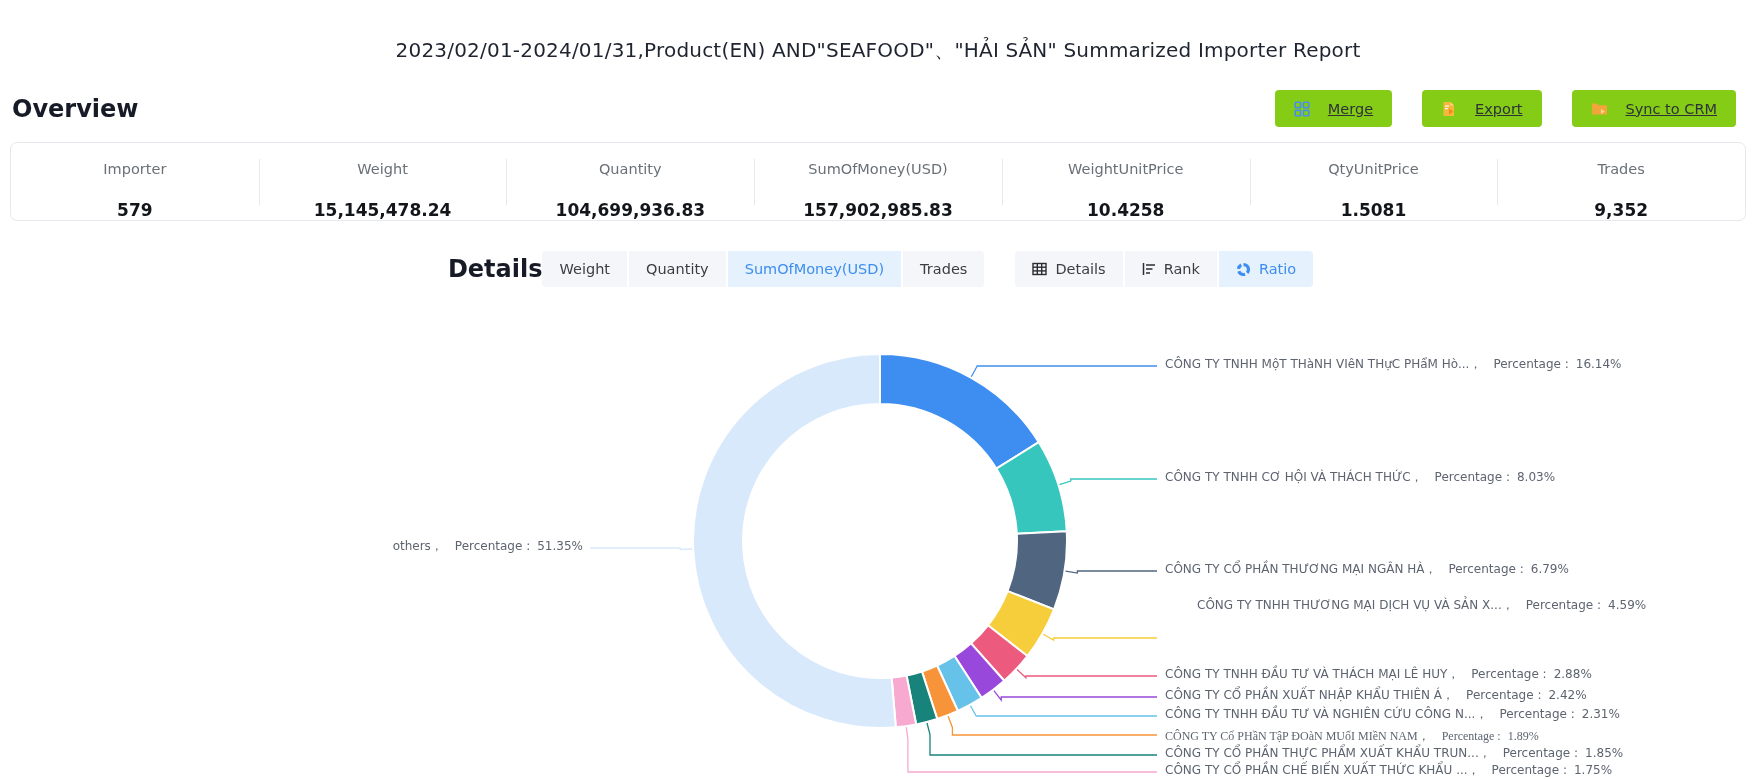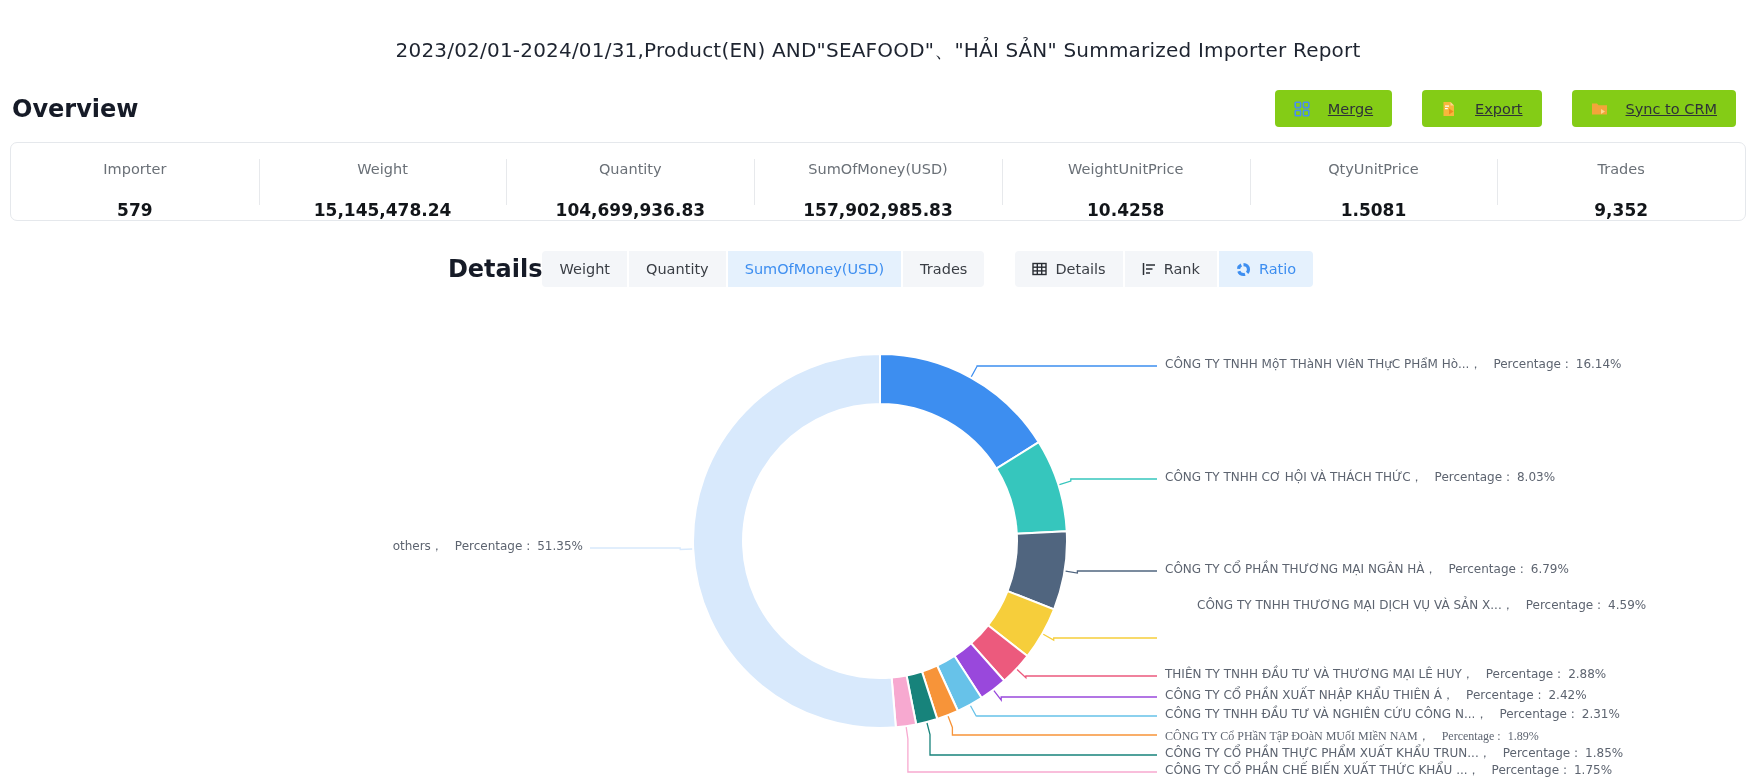--- a/index.html
+++ b/index.html
@@ -200,21 +200,21 @@
       <polyline points="948.1,716.3 952.4,727.4 952.4,735.0 1157.0,735.0" fill="none" stroke="#f79439" stroke-width="1.3"></polyline>
       <polyline points="927.0,723.0 930.0,734.6 930.0,755.0 1157.0,755.0" fill="none" stroke="#17837b" stroke-width="1.3"></polyline>
       <polyline points="906.2,727.2 907.9,739.0 907.9,772.0 1157.0,772.0" fill="none" stroke="#f7a9d0" stroke-width="1.3"></polyline>
       <polyline points="692.2,549.0 680.2,549.5 680.2,548.0 590.0,548.0" fill="none" stroke="#d8e9fc" stroke-width="1.3"></polyline>
     </svg>
 
   <div class="chart-label cl0"><span>CÔNG TY TNHH MộT THàNH VIêN THựC PHẩM Hò...</span><span class="sep">，</span><span>Percentage :</span><span class="pv">16.14%</span></div>
   <div class="chart-label cl1"><span>CÔNG TY TNHH CƠ HỘI VÀ THÁCH THỨC</span><span class="sep">，</span><span>Percentage :</span><span class="pv">8.03%</span></div>
   <div class="chart-label cl2"><span>CÔNG TY CỔ PHẦN THƯƠNG MẠI NGÂN HÀ</span><span class="sep">，</span><span>Percentage :</span><span class="pv">6.79%</span></div>
   <div class="chart-label cl3"><span>CÔNG TY TNHH THƯƠNG MẠI DỊCH VỤ VÀ SẢN X...</span><span class="sep">，</span><span>Percentage :</span><span class="pv">4.59%</span></div>
-  <div class="chart-label cl4"><span>THIÊN TY TNHH ĐẦU TƯ VÀ THƯƠNG MẠI LÊ HUY</span><span class="sep">，</span><span>Percentage :</span><span class="pv">2.88%</span></div>
+  <div class="chart-label cl4"><span>CÔNG TY TNHH ĐẦU TƯ VÀ THÁCH MẠI LÊ HUY</span><span class="sep">，</span><span>Percentage :</span><span class="pv">2.88%</span></div>
   <div class="chart-label cl5"><span>CÔNG TY CỔ PHẦN XUẤT NHẬP KHẨU THIÊN Á</span><span class="sep">，</span><span>Percentage :</span><span class="pv">2.42%</span></div>
   <div class="chart-label cl6"><span>CÔNG TY TNHH ĐẦU TƯ VÀ NGHIÊN CỨU CÔNG N...</span><span class="sep">，</span><span>Percentage :</span><span class="pv">2.31%</span></div>
   <div class="chart-label cl7"><span>CÔNG TY Cổ PHầN TậP ĐOàN MUốI MIềN NAM</span><span class="sep">，</span><span>Percentage :</span><span class="pv">1.89%</span></div>
   <div class="chart-label cl8"><span>CÔNG TY CỔ PHẦN THỰC PHẨM XUẤT KHẨU TRUN...</span><span class="sep">，</span><span>Percentage :</span><span class="pv">1.85%</span></div>
   <div class="chart-label cl9"><span>CÔNG TY CỔ PHẦN CHẾ BIẾN XUẤT THỨC KHẨU ...</span><span class="sep">，</span><span>Percentage :</span><span class="pv">1.75%</span></div>
   <div class="chart-label cl-others"><span>others</span><span class="sep">，</span><span>Percentage :</span><span class="pv">51.35%</span></div>
 
 </div>
 
 </body></html>

